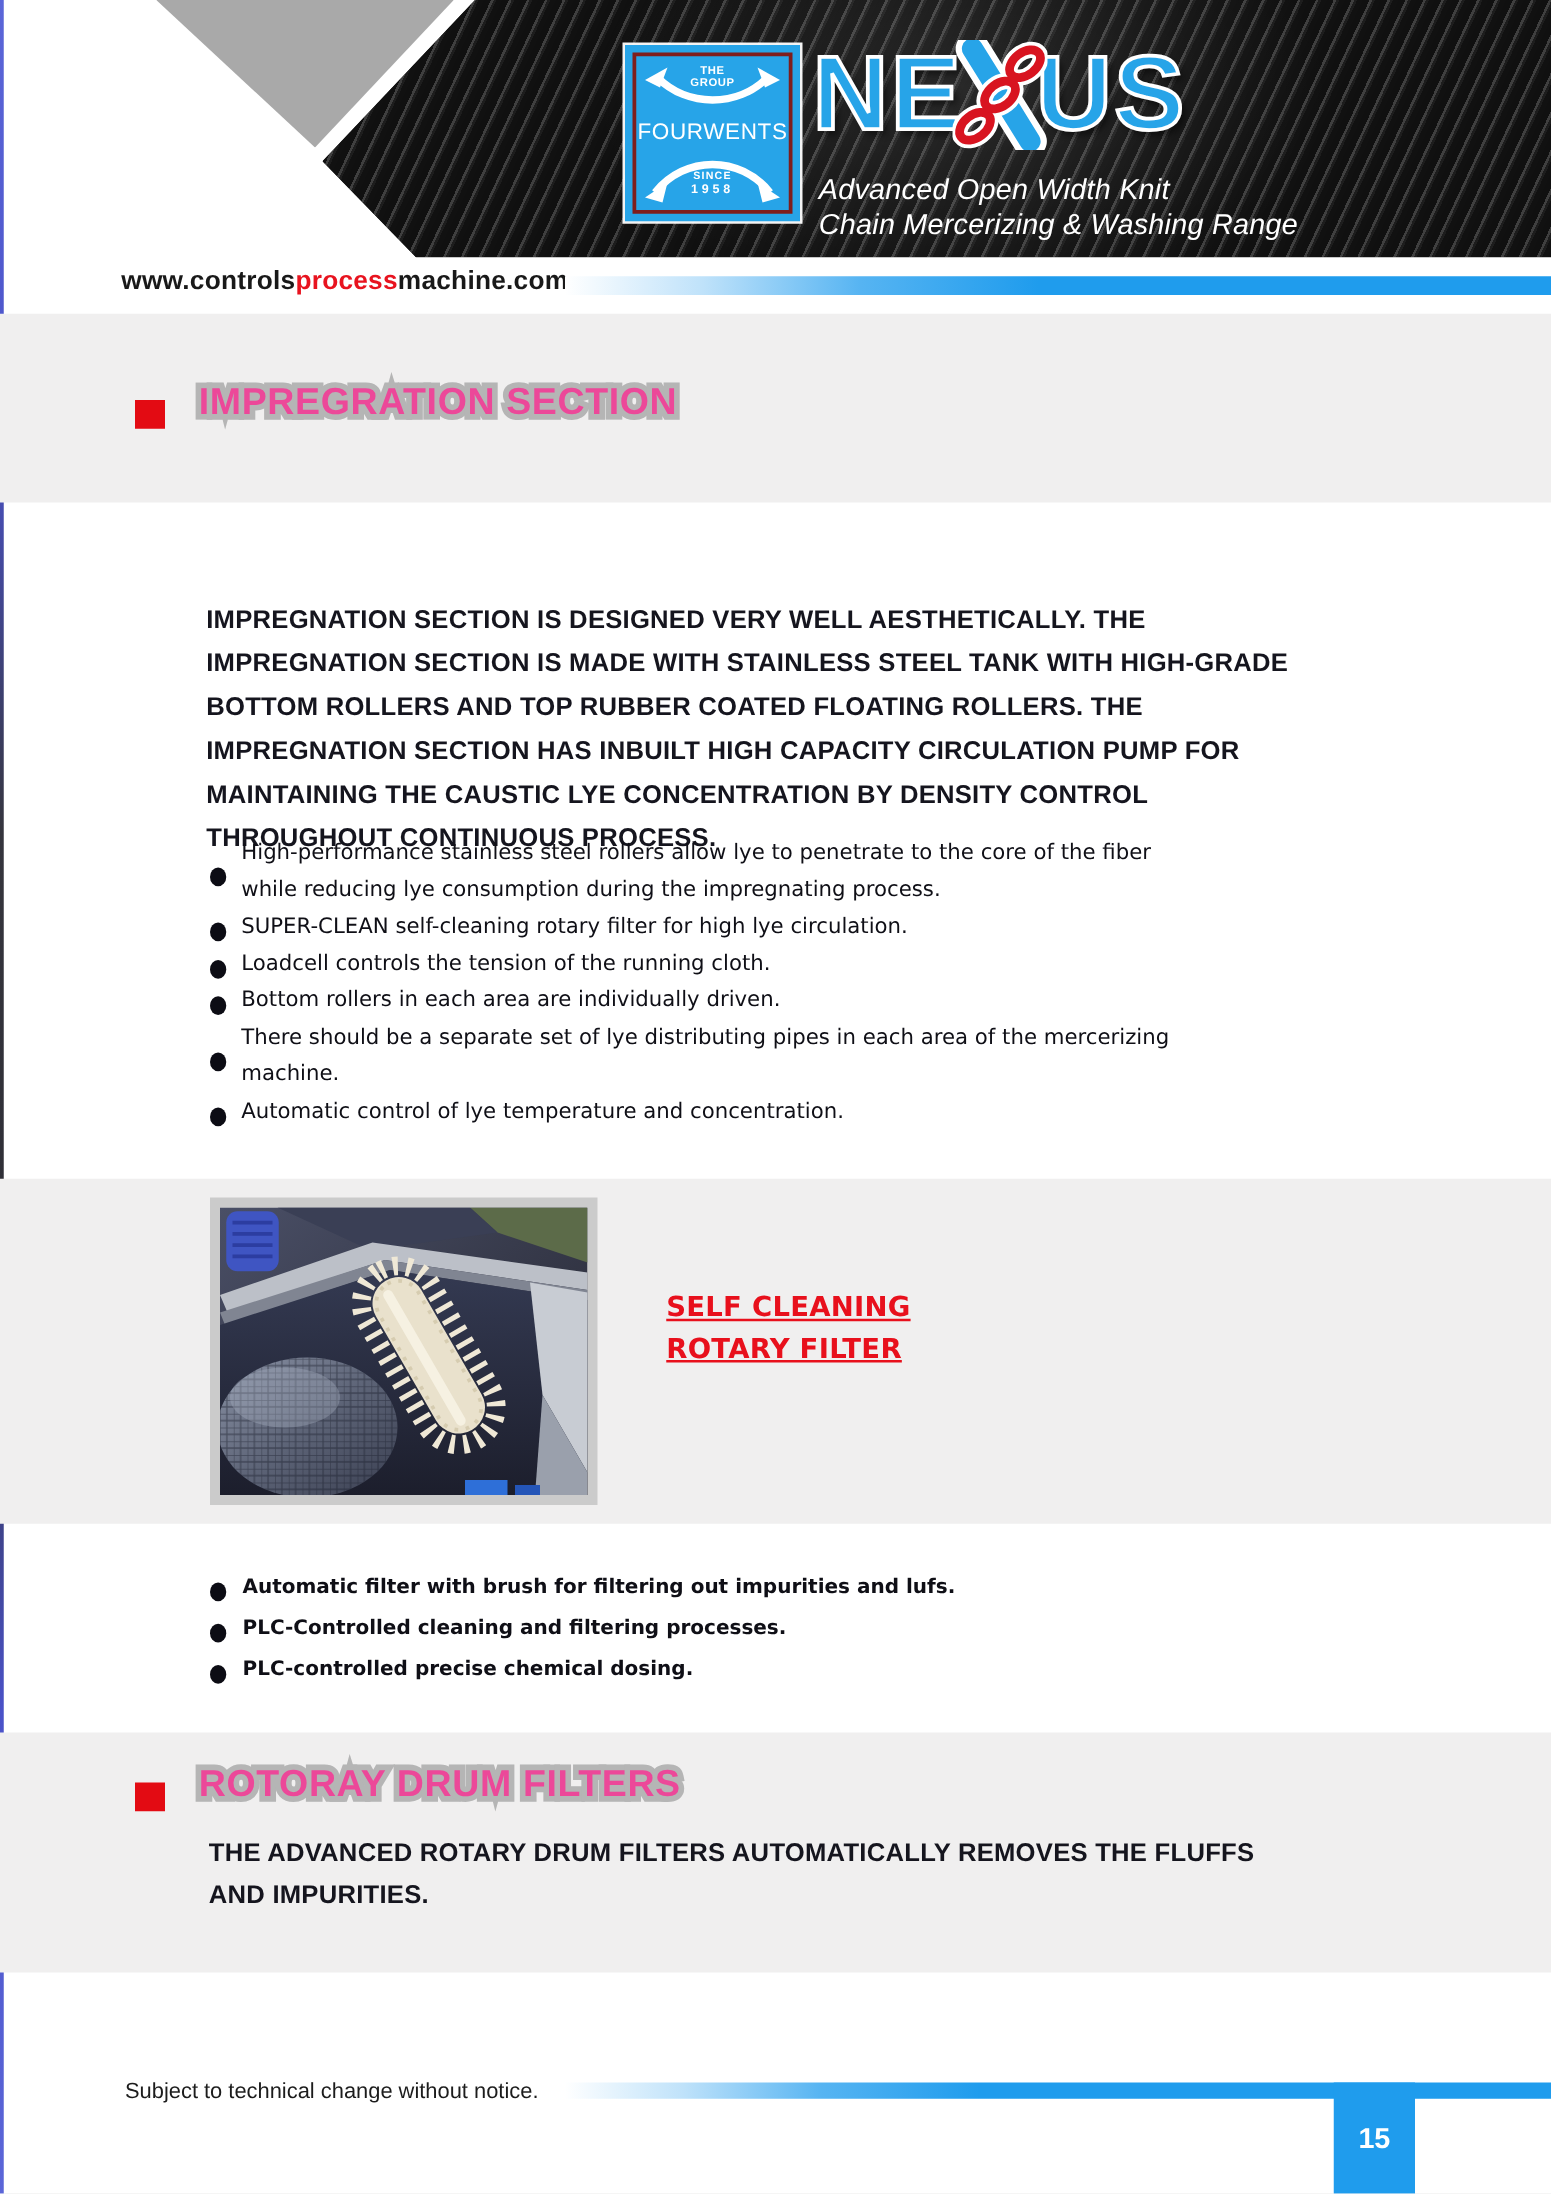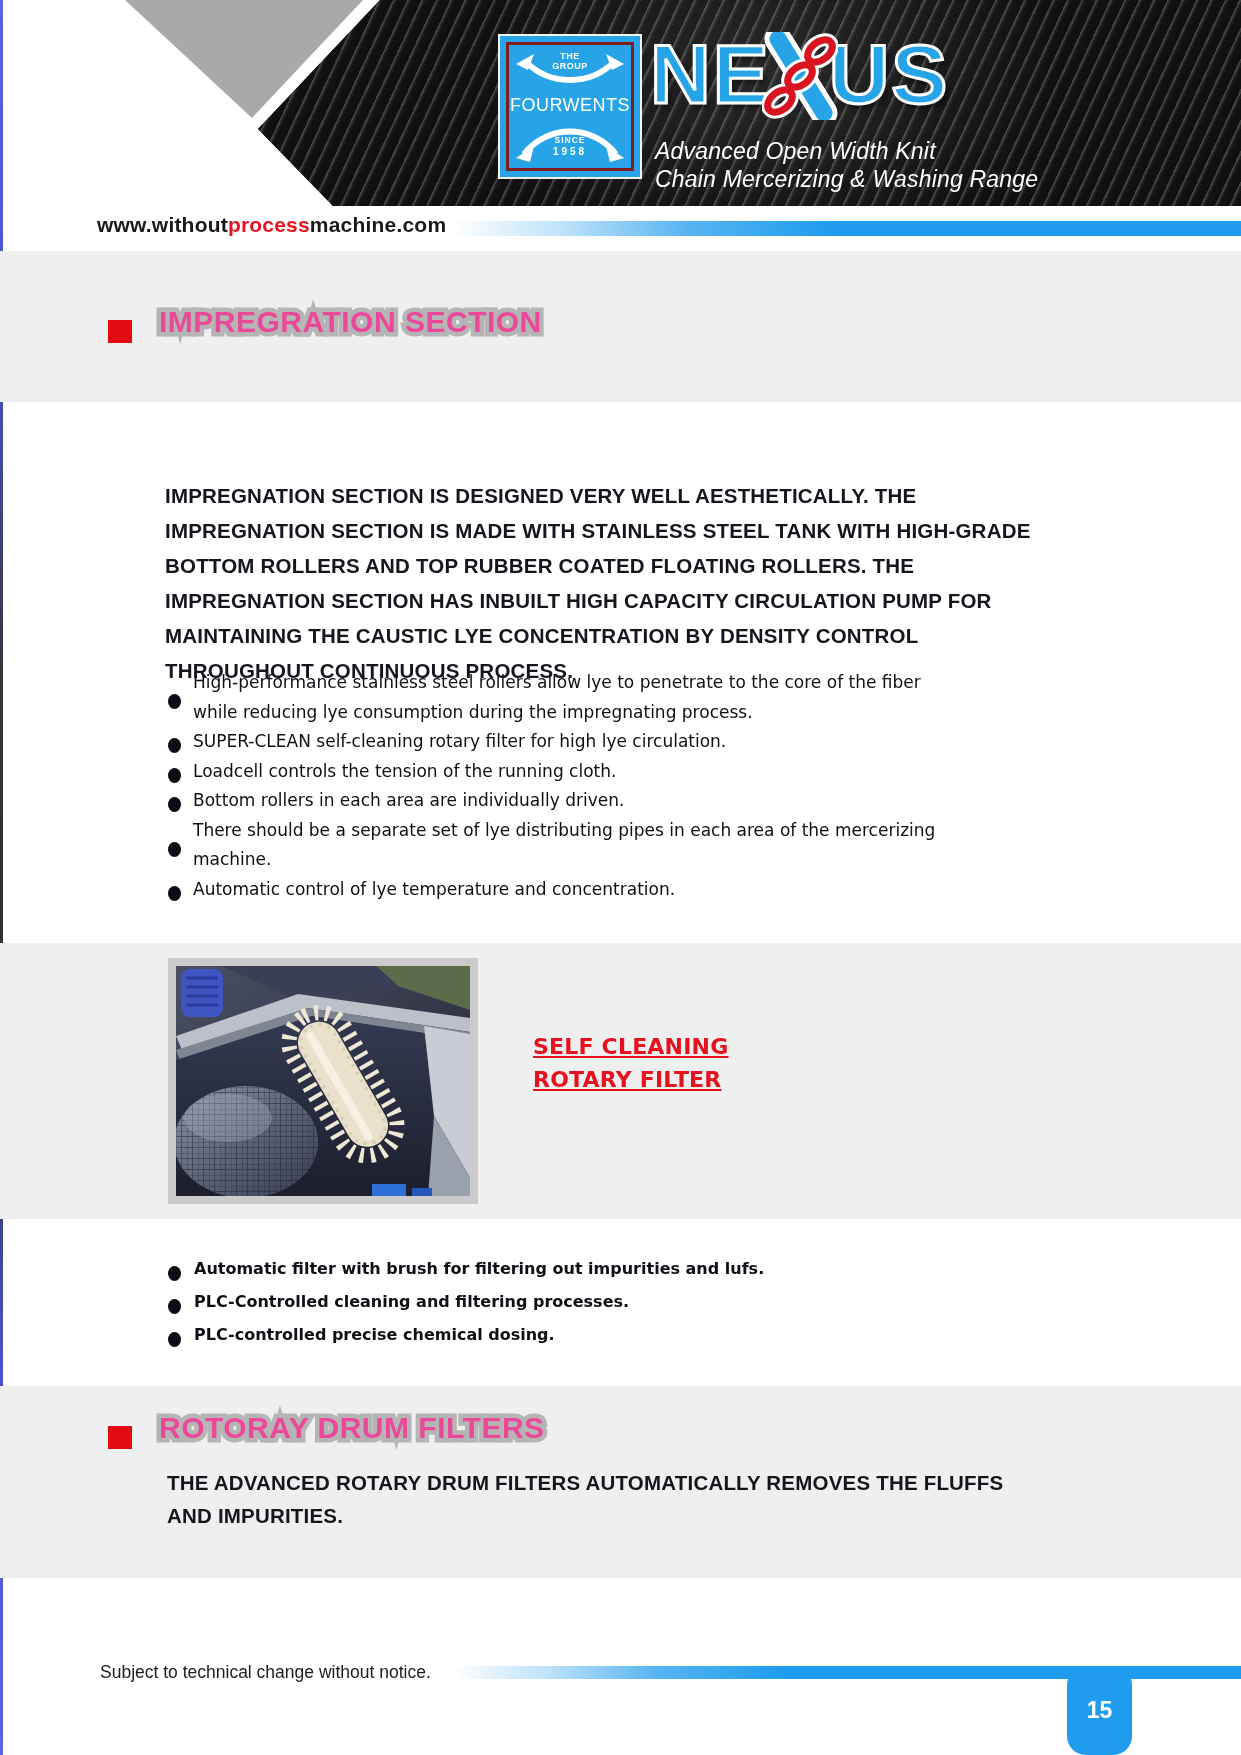--- a/index.html
+++ b/index.html
@@ -78,21 +78,21 @@
   
   .photo{left:168px;top:958px;width:294px;height:230px;background:#cbcbcb;padding:8px;}
   .caption{left:533px;top:1030px;font-family:"DejaVu Sans",sans-serif;font-size:22px;font-weight:700;
     color:#e8101c;line-height:33px;letter-spacing:.2px;text-decoration:underline;}
 
   
   .foot-note{left:100px;top:1662px;font-size:17.5px;color:#1c1c1c;}
   .foot-bar{left:452px;top:1666px;width:789px;height:13px;
     background:linear-gradient(90deg,#ffffff 0%,#bfe2fa 12%,#56b4f2 26%,#1f9ced 42%,#1f9ced 100%);}
   .page-tab{left:1067px;top:1666px;width:65px;height:89px;background:#1f9ced;color:#fff;
-    display:flex;align-items:center;justify-content:center;font-size:23px;font-weight:700;border-radius:19px;}
+    display:flex;align-items:center;justify-content:center;font-size:23px;font-weight:700;}
 </style>
 </head>
 <body>
 
 <div class="page">
   <div class="abs edge-line"></div>
 
   <div class="abs hdr-dark"></div>
   <div class="abs hdr-tri"></div>
 
@@ -145,21 +145,21 @@
         </g>
     </svg>
     <span class="nx">US</span>
   </div>
 
   <div class="abs tagline">
     <div>Advanced Open Width Knit</div>
     <div>Chain Mercerizing &amp; Washing Range</div>
   </div>
 
-  <div class="abs url"><span>www.without</span><span class="red">process</span><span>machine.com</span></div>
+  <div class="abs url"><span>www.controls</span><span class="red">process</span><span>machine.com</span></div>
   <div class="abs url-bar"></div>
 
   <div class="abs band band1"></div>
   <div class="abs red-sq" style="left:108px;top:320px;"></div>
   <h2 class="outline-title" style="left:159px;top:305px;margin:0;" data-text="IMPREGRATION SECTION">IMPREGRATION SECTION</h2>
 
   <div class="abs intro intro1">IMPREGNATION SECTION IS DESIGNED VERY WELL AESTHETICALLY. THE
 IMPREGNATION SECTION IS MADE WITH STAINLESS STEEL TANK WITH HIGH-GRADE
 BOTTOM ROLLERS AND TOP RUBBER COATED FLOATING ROLLERS. THE
 IMPREGNATION SECTION HAS INBUILT HIGH CAPACITY CIRCULATION PUMP FOR

